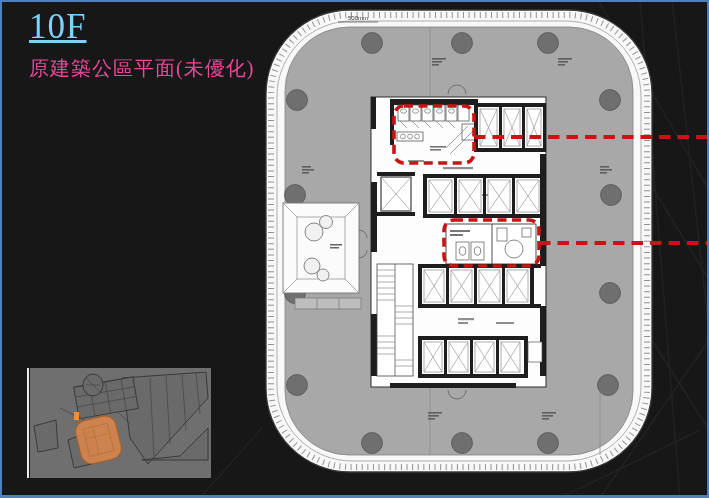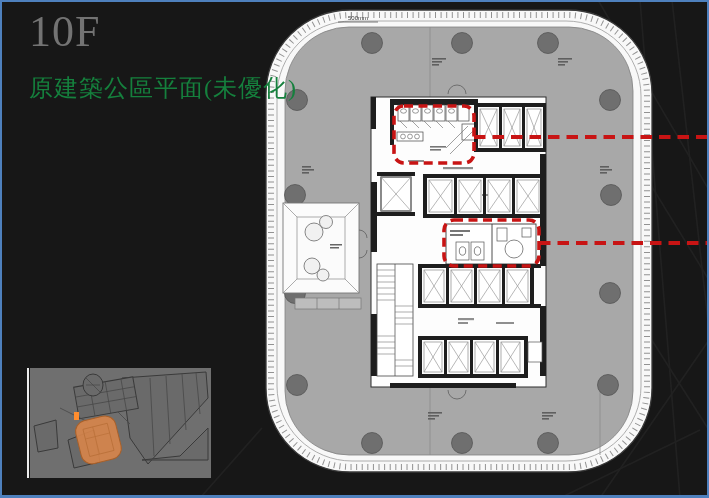--- a/index.html
+++ b/index.html
@@ -6,25 +6,25 @@
   body{
     width:709px;height:498px;position:relative;overflow:hidden;
     background:#171717;
     font-family:"Liberation Sans",sans-serif;
   }
   .frame{position:absolute;inset:0;border:2px solid #4e80bd;border-bottom-width:3px;pointer-events:none;z-index:50;}
   .bg-texture{position:absolute;inset:0;z-index:0;}
   .title-block{position:absolute;left:29px;top:8px;z-index:5;}
   .page-title{
     font-family:"Liberation Serif","DejaVu Serif",serif;
-    font-size:44px;line-height:1.1;color:#737373;letter-spacing:1px;
+    font-size:35px;line-height:1.1;color:#7dd3fc;letter-spacing:1px;text-decoration:underline;
   }
   .page-subtitle{
     font-family:"Liberation Serif","DejaVu Serif",serif;
-    font-size:24px;line-height:1.3;color:#15803d;margin-top:17px;letter-spacing:1px;
+    font-size:20px;line-height:1.3;color:#ec4899;margin-top:8px;letter-spacing:1px;
   }
   .floor-plan{position:absolute;left:260px;top:6px;width:398px;height:477px;z-index:2;}
   .overlay{position:absolute;inset:0;z-index:10;pointer-events:none;}
   .site-thumb{
     position:absolute;left:30px;top:368px;width:181px;height:110px;
     background:#6f6f6f;z-index:4;
   }
   .thumb-line{position:absolute;left:27px;top:368px;width:2px;height:110px;background:#ececec;z-index:5;}
 </style>
 </head>

